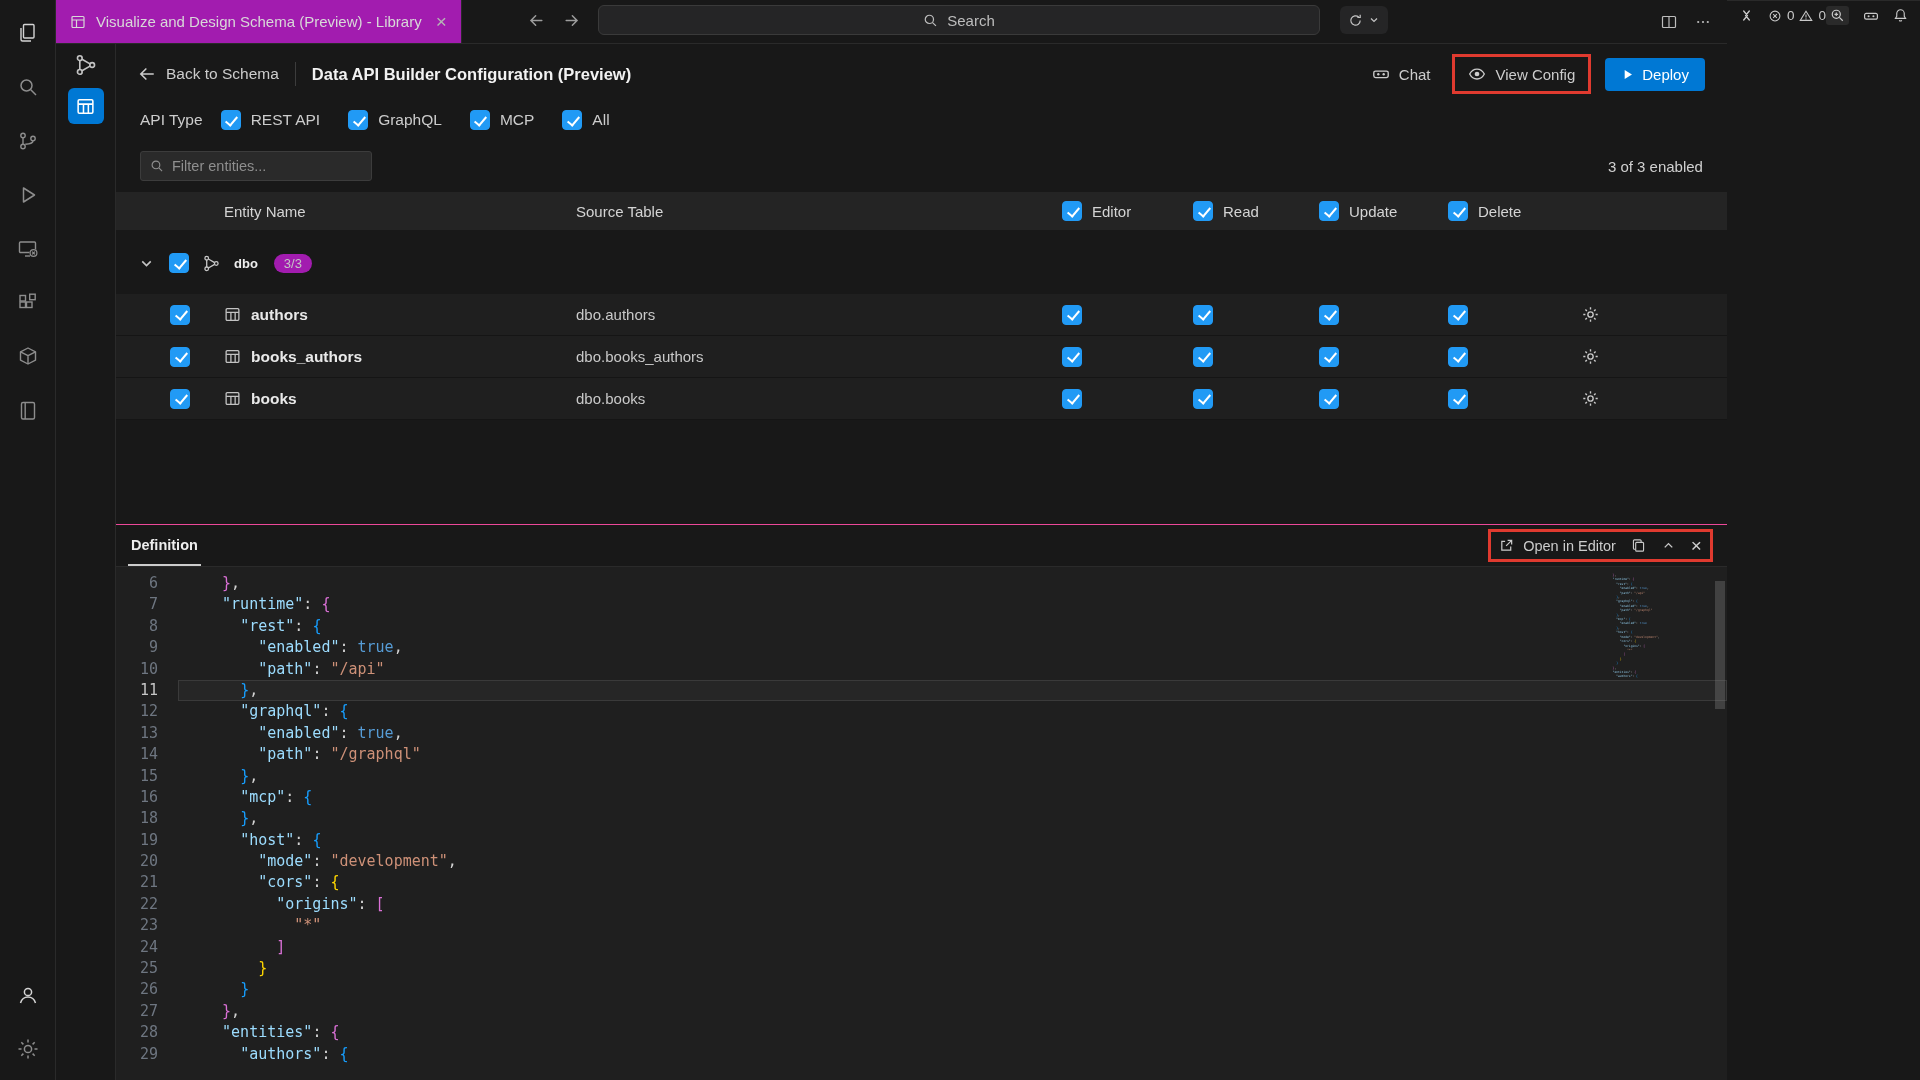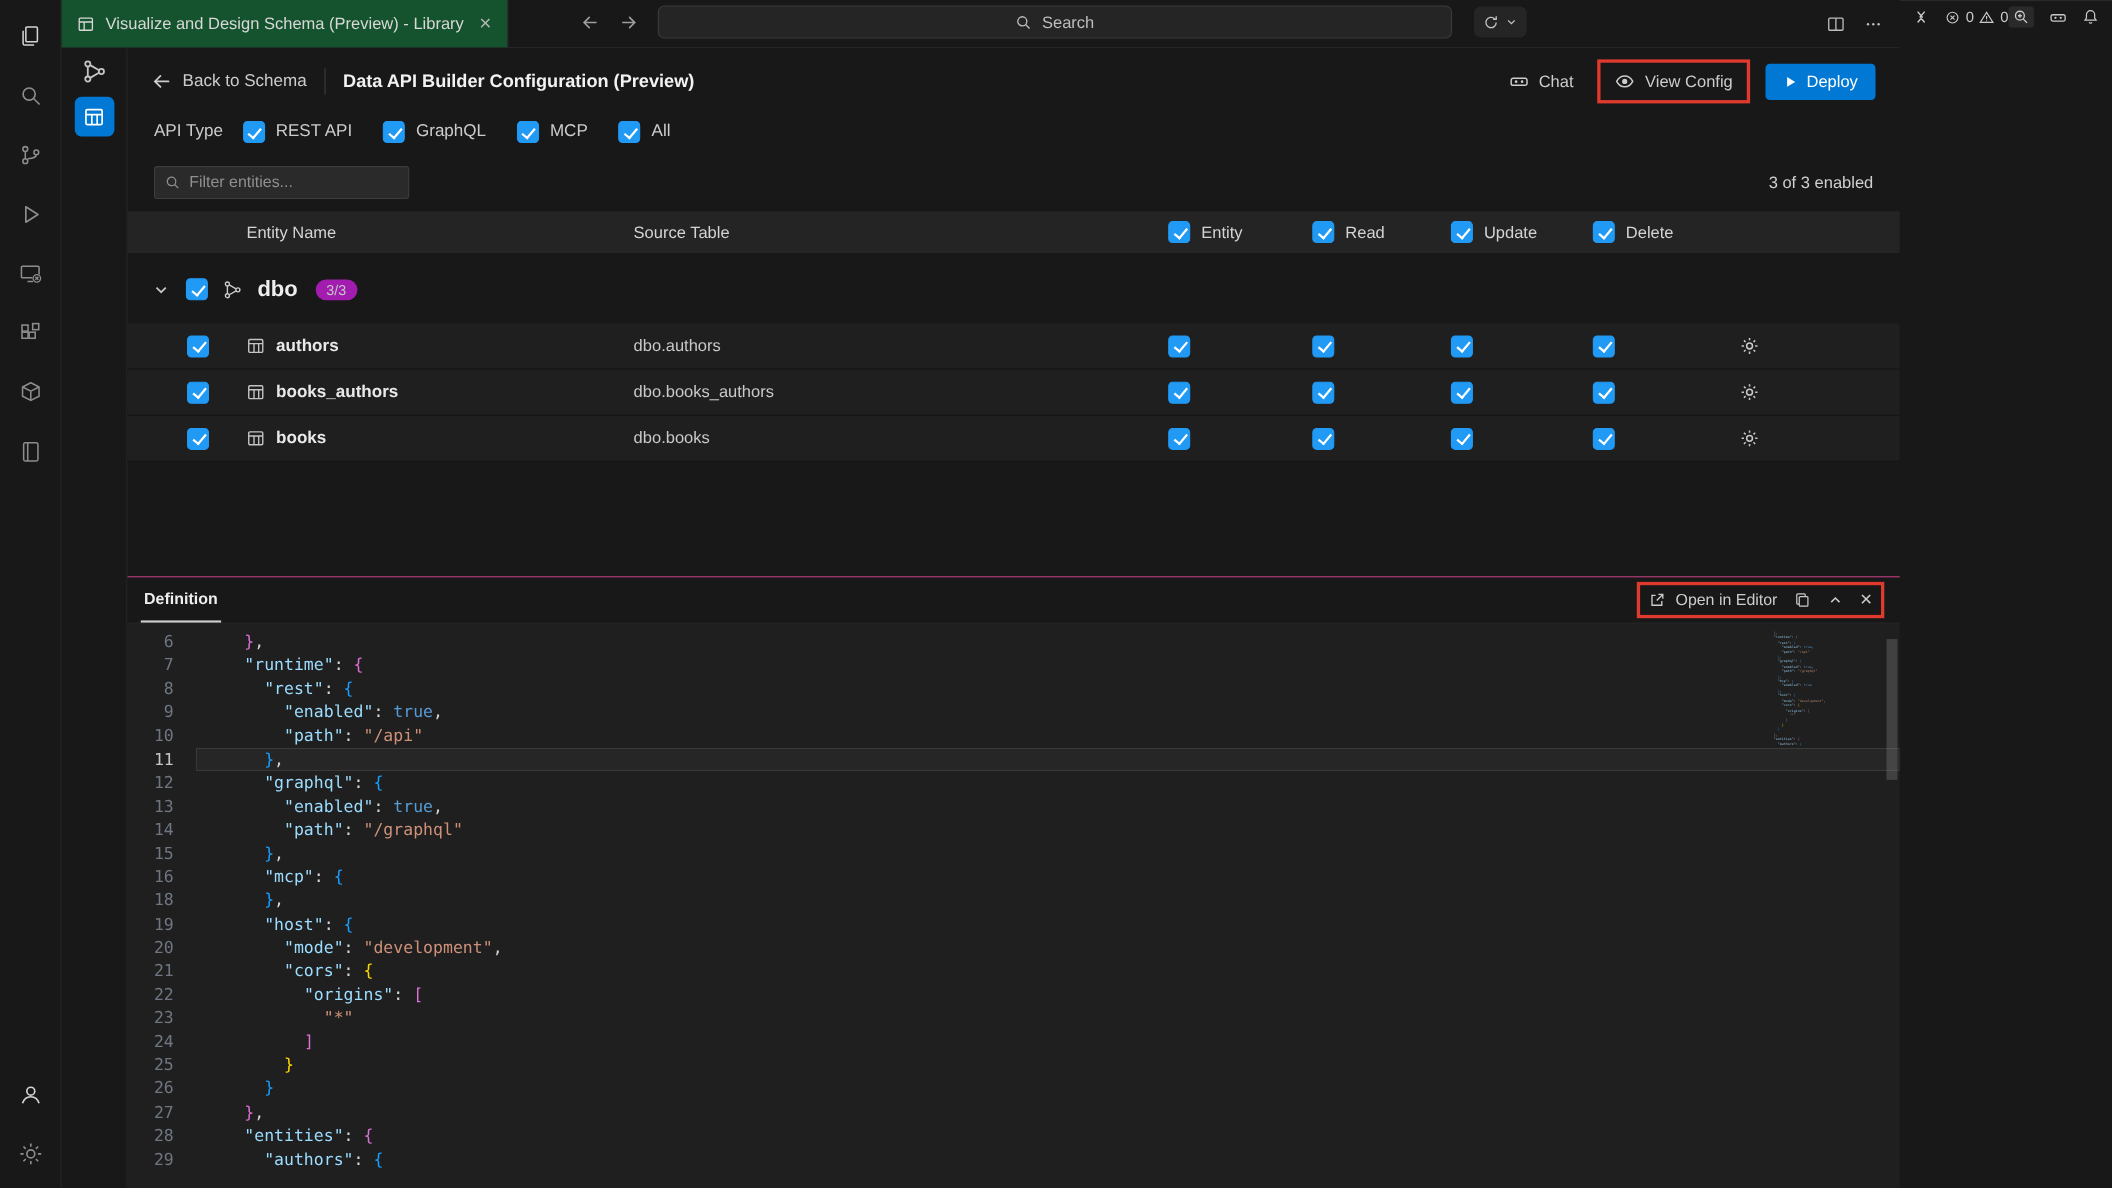--- a/index.html
+++ b/index.html
@@ -22,21 +22,21 @@
   .workbench { flex:1; display:flex; min-height:0; }
   .activitybar { width:56px; flex:none; background:#181818; border-right:1px solid #2a2a2a; display:flex; flex-direction:column; align-items:center; padding:6px 0 4px; }
   .ab-icon { width:56px; height:54px; display:flex; align-items:center; justify-content:center; color:#8d8d8d; cursor:pointer; }
   .ab-icon:first-child { color:#d4d4d4; }
   .ab-bottom { margin-top:auto; display:flex; flex-direction:column; }
 
   .main { flex:1; display:flex; flex-direction:column; min-width:0; }
 
   
   .tabbar { height:44px; flex:none; background:#181818; border-bottom:1px solid #2a2a2a; display:flex; align-items:stretch; }
-  .tab { background:#14532d; display:flex; align-items:center; gap:10px; padding:0 14px; border-right:1px solid #2a2a2a; color:#d8d8d8; font-size:15px; cursor:pointer; }
+  .tab { background:#a21caf; display:flex; align-items:center; gap:10px; padding:0 14px; border-right:1px solid #2a2a2a; color:#d8d8d8; font-size:15px; cursor:pointer; }
   .tab .tab-close { color:#b5b5b5; font-size:19px; line-height:1; margin-left:4px; }
   .tab-actions { margin-left:auto; display:flex; align-items:center; gap:18px; padding-right:16px; color:#bdbdbd; }
 
   
   .editor-row { flex:1; display:flex; min-height:0; }
   .subbar { width:60px; flex:none; background:#181818; border-right:1px solid #2a2a2a; display:flex; flex-direction:column; align-items:center; padding-top:10px; gap:12px; }
   .sub-icon { color:#c3c3c3; cursor:pointer; }
   .sub-icon.active { width:36px; height:36px; background:var(--accent,#0078d4); border-radius:6px; display:flex; align-items:center; justify-content:center; color:#ffffff; }
 
   .content { flex:1; display:flex; flex-direction:column; min-width:0; background:#181818; }
@@ -69,21 +69,21 @@
   
   .entity-table { flex:none; }
   .t-grid { display:grid; grid-template-columns:108px 352px 486px 131px 126px 129px 128px 1fr; align-items:center; }
   .t-head { height:38px; background:#242424; color:#d4d4d4; font-size:15px; }
   .cell { display:flex; align-items:center; }
   .crud-cell { gap:10px; }
   .lead-cell { padding-left:54px; }
   .group-row { height:46px; margin-top:10px; display:flex; align-items:center; gap:14px; padding-left:22px; }
   .group-row .chev { color:#c5c5c5; }
   .group-icon { color:#c9c9c9; }
-  .group-name { font-weight:700; color:#eeeeee; font-size:20px; }
+  .group-name { font-weight:700; color:#eeeeee; font-size:13px; }
   .badge { background:#a21caf; border-radius:10px; padding:2px 10px; font-size:13px; color:#c5c5c5; margin-left:2px; }
   .entity-rows { margin-top:8px; }
   .t-row { height:42px; background:#1f1f1f; border-bottom:1px solid #151515; }
   .name-cell { gap:10px; }
   .row-icon { color:#c3c3c3; }
   .entity-name { font-weight:700; color:#e9e9e9; font-size:15.5px; }
   .source-cell { color:#c9c9c9; font-size:15px; }
   .gear-cell { padding-left:6px; }
   .gear-btn { color:#c9c9c9; cursor:pointer; display:inline-flex; }
 
@@ -443,21 +443,21 @@
             <span class="enabled-summary">3 of 3 enabled</span>
           </div>
 
           <div class="entity-table">
             <div class="t-grid t-head">
               <div class="cell"></div>
               <div class="cell">Entity Name</div>
               <div class="cell">Source Table</div>
             <div class="cell crud-cell">
                   <span class="checkbox checked"></span>
-                  <span>Entity</span>
+                  <span>Editor</span>
                 </div>
                 <div class="cell crud-cell">
                   <span class="checkbox checked"></span>
                   <span>Read</span>
                 </div>
                 <div class="cell crud-cell">
                   <span class="checkbox checked"></span>
                   <span>Update</span>
                 </div>
                 <div class="cell crud-cell">

